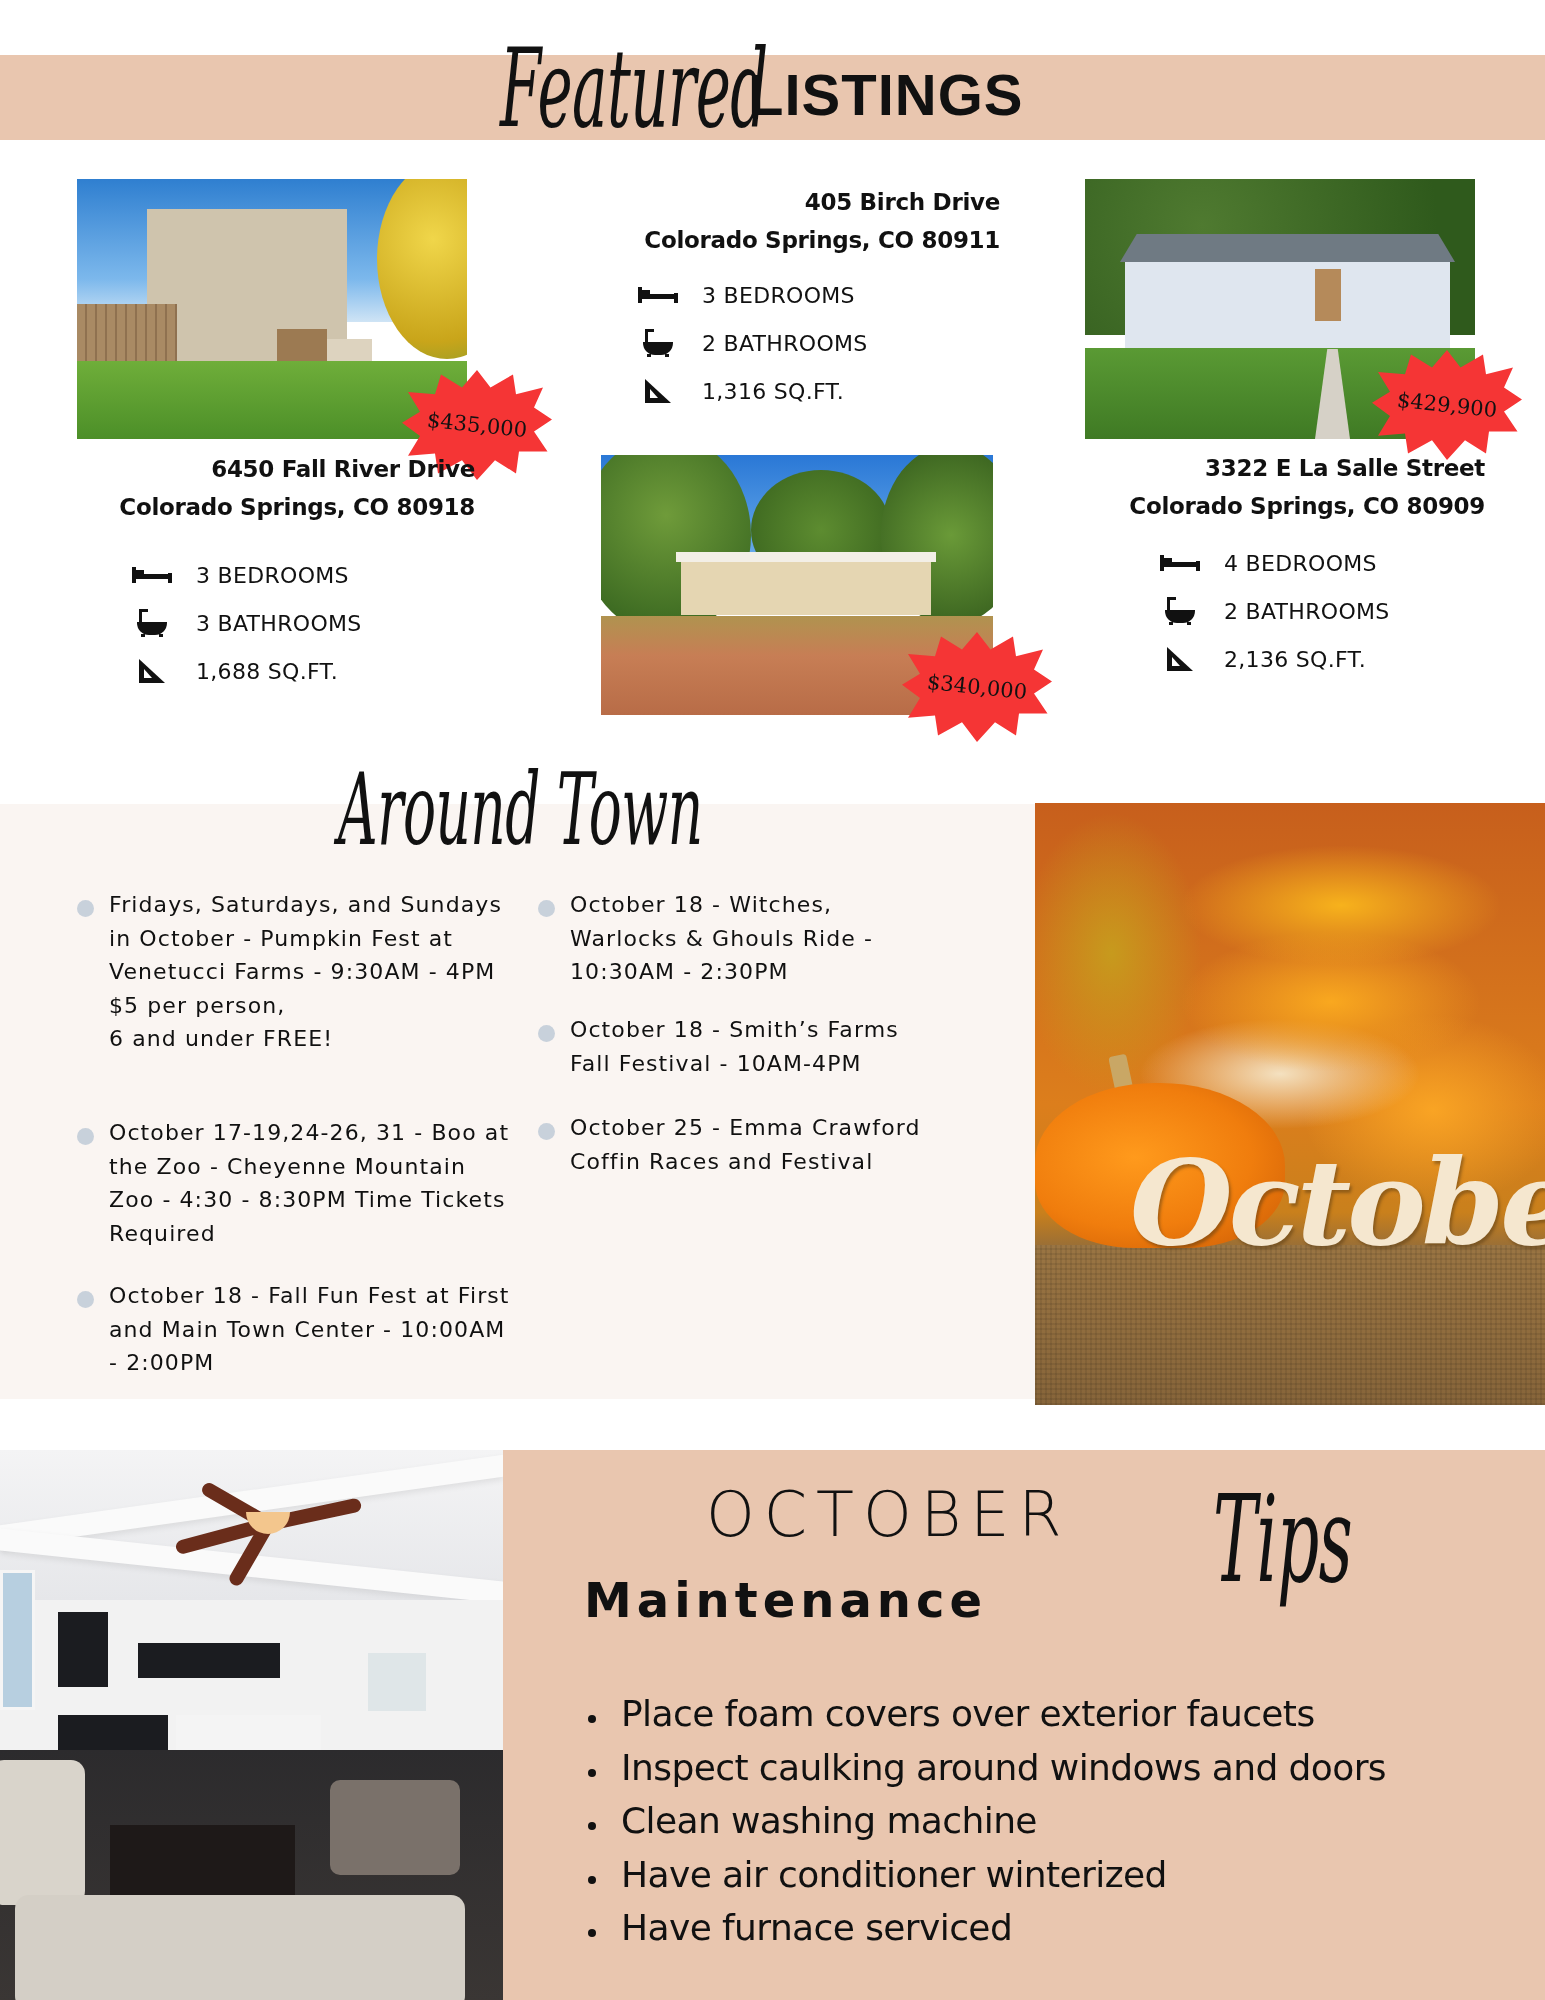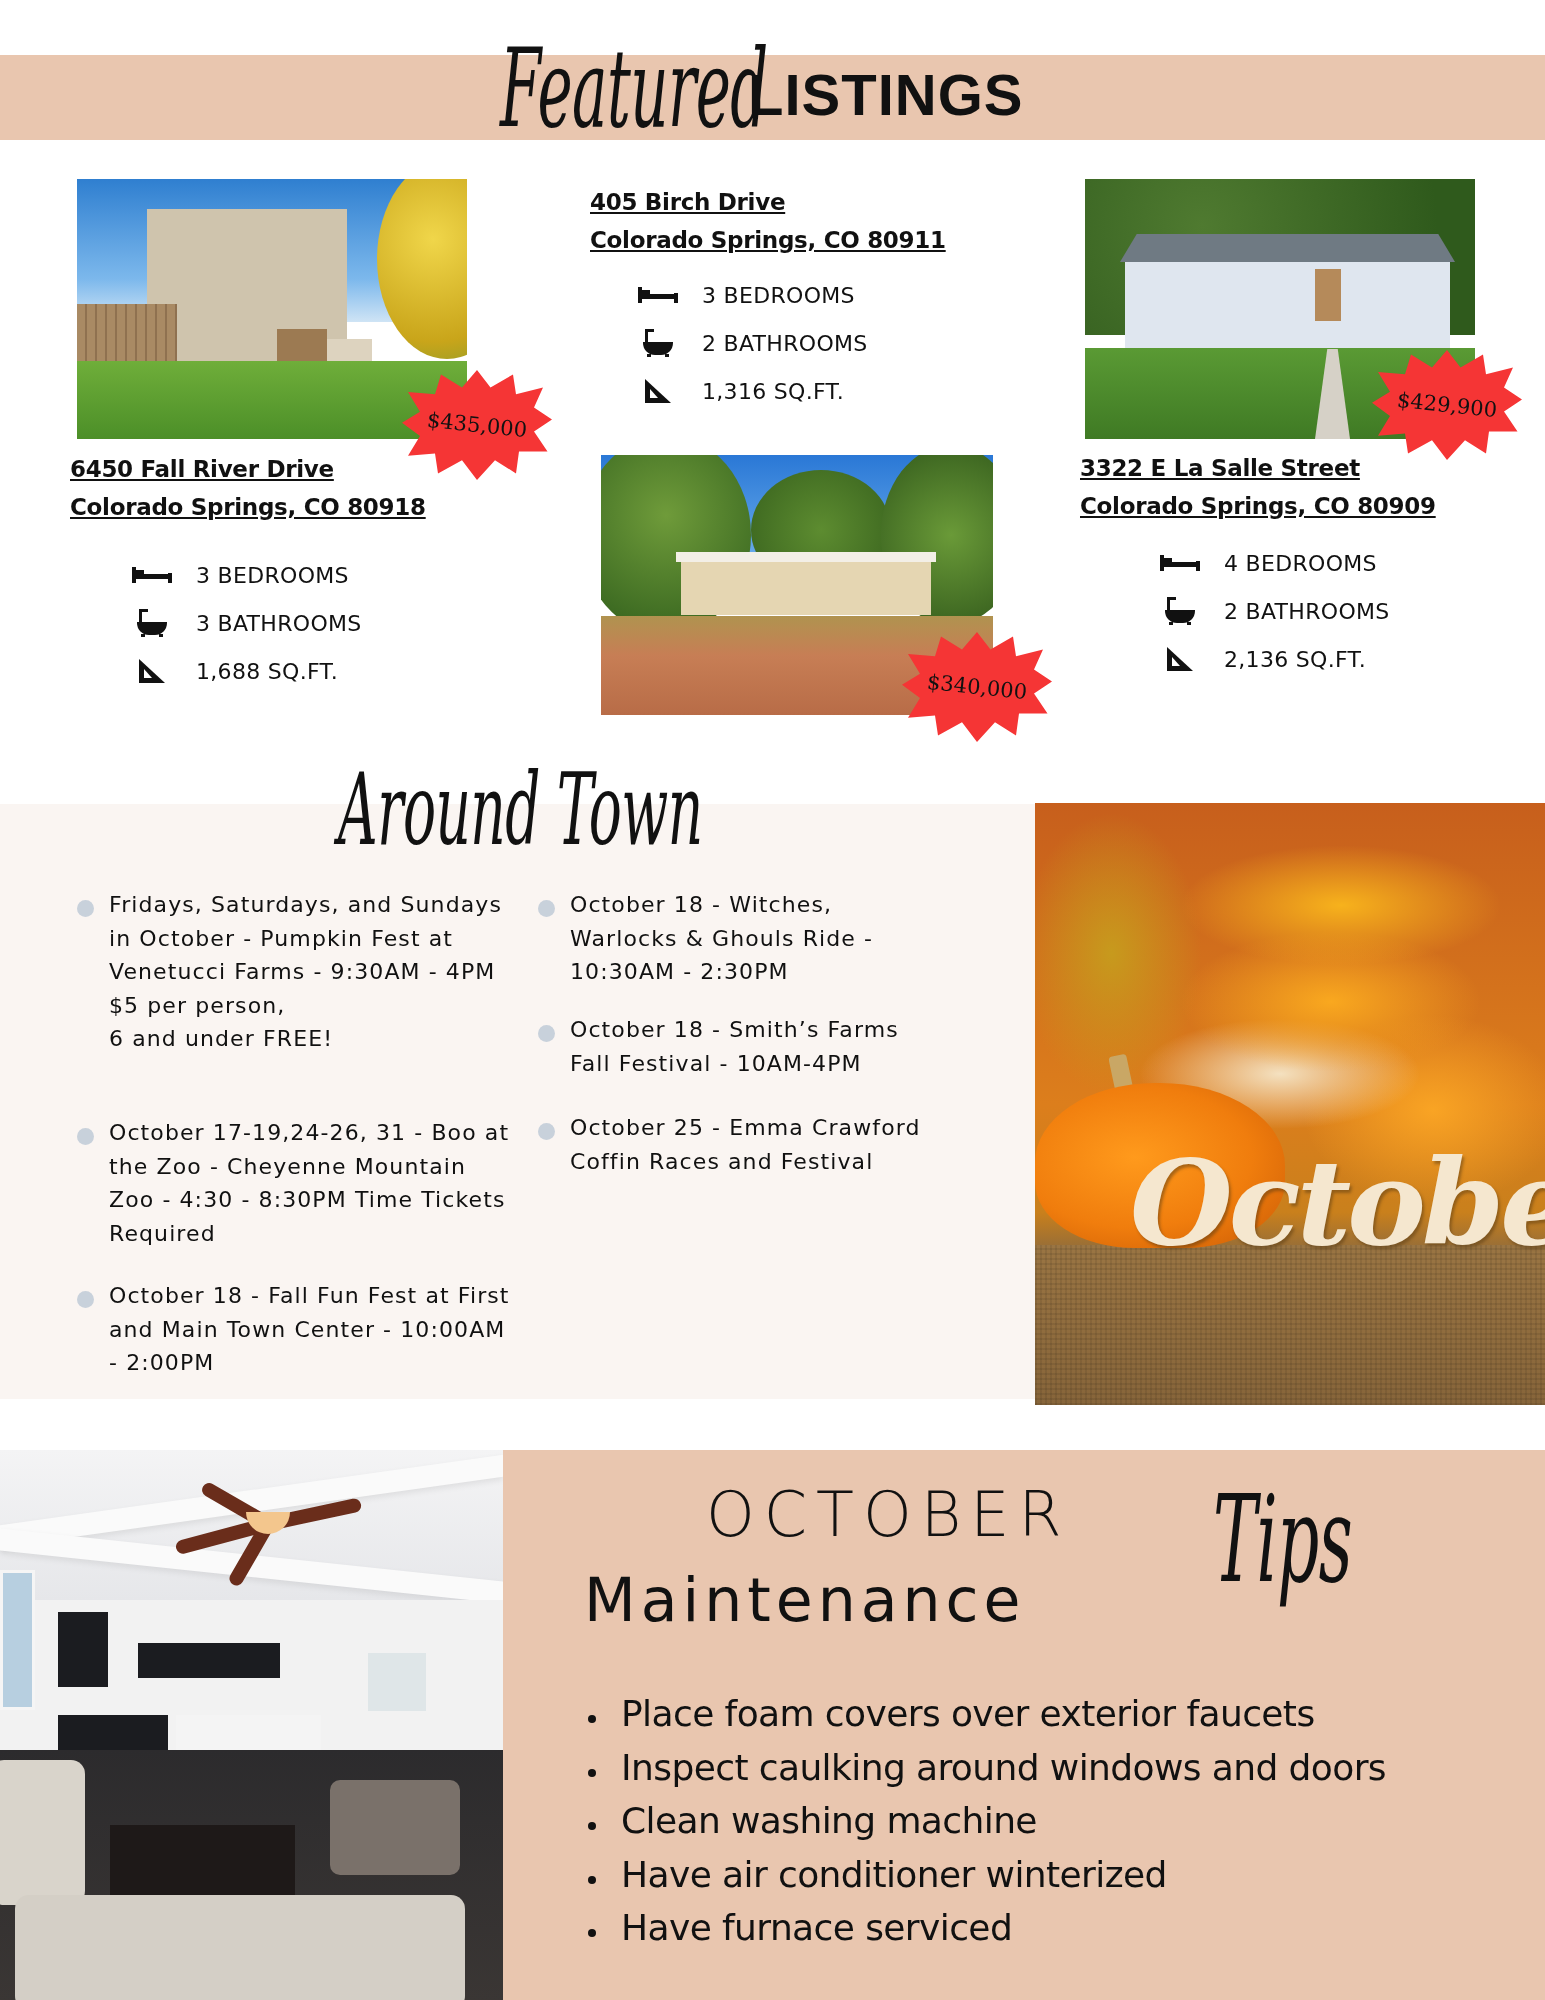--- a/index.html
+++ b/index.html
@@ -45,27 +45,26 @@
     font-size: 21px; color: #111;
     transform: rotate(6deg);
     white-space: nowrap;
   }
   .b1 { left: 402px; top: 370px; }
   .b2 { left: 902px; top: 632px; }
   .b3 { left: 1372px; top: 350px; }
 
   
   .addr {
-    text-align: left;
+    text-align: right;
     font-family: "DejaVu Sans", sans-serif;
     font-weight: 700;
     font-size: 23px;
     line-height: 38px;
     letter-spacing: -0.3px;
-    text-decoration: underline;
   }
   .a1 { left: 70px; top: 450px; width: 405px; }
   .a2 { left: 590px; top: 183px; width: 410px; }
   .a3 { left: 1080px; top: 449px; width: 405px; }
 
   .feat { display: flex; flex-direction: column; }
   .feat-row { display: flex; align-items: center; height: 50px; }
   .feat-row .ic { width: 44px; height: 30px; position: relative; margin-right: 22px; display: flex; align-items: center; justify-content: center; }
   .feat-row .tx { font-family: "DejaVu Sans", sans-serif; font-size: 22px; letter-spacing: 0.3px; }
   .f1 { left: 130px; top: 551px; }
@@ -117,21 +116,21 @@
   .oct-word { position: absolute; left: 95px; top: 330px; font-family: "DejaVu Serif", serif; font-style: italic; font-weight: 700; font-size: 118px; color: #f5e7cf; letter-spacing: -4px; text-shadow: 2px 3px 3px rgba(90,60,20,0.5); }
   .oct-burlap { position: absolute; left: 0; bottom: 0; width: 100%; height: 160px;
     background: repeating-linear-gradient(90deg, rgba(0,0,0,0.08) 0 2px, rgba(0,0,0,0) 2px 5px),
                 repeating-linear-gradient(0deg, rgba(0,0,0,0.08) 0 2px, rgba(0,0,0,0) 2px 5px),
                 linear-gradient(180deg, #9a7543 0%, #87653a 100%); }
 
   
   .maint-photo { left: 0; top: 1450px; width: 503px; height: 550px; overflow: hidden; background: #ecedef; }
   .maint-band { left: 503px; top: 1450px; width: 1042px; height: 550px; background: #e9c6af; }
   .mt-oct { left: 706px; top: 1480px; font-family: "DejaVu Sans", sans-serif; font-size: 62px; letter-spacing: 9px; font-weight: 300; line-height: 70px; }
-  .mt-main { left: 584px; top: 1565px; font-family: "DejaVu Sans", sans-serif; font-size: 60px; font-weight: 400; letter-spacing: 5px; line-height: 70px; }
+  .mt-main { left: 584px; top: 1565px; font-family: "DejaVu Sans", sans-serif; font-size: 48px; font-weight: 700; letter-spacing: 5px; line-height: 70px; }
   .mt-script { left: 1213px; top: 1465px; font-size: 120px; line-height: 150px; }
   .tips { left: 585px; top: 1687px; list-style: none; font-family: "DejaVu Sans", sans-serif; font-size: 36px; line-height: 53.5px; color: #111; letter-spacing: -0.6px; }
   .tips li { position: relative; padding-left: 36px; }
   .tips li::before { content: ""; position: absolute; left: 3px; top: 28px; width: 8px; height: 8px; border-radius: 50%; background: #111; }
 
   
   .ip-ceiling { position: absolute; left: 0; top: 0; width: 100%; height: 150px; background: linear-gradient(180deg, #f4f4f5 0%, #e6e7ea 100%); }
   .ip-beam { position: absolute; height: 22px; background: #fafafa; box-shadow: 0 3px 6px rgba(0,0,0,0.08); }
   .ip-wall { position: absolute; top: 150px; left: 0; width: 100%; height: 150px; background: #f2f2f2; }
   .ip-cab { position: absolute; background: #1b1c20; }

